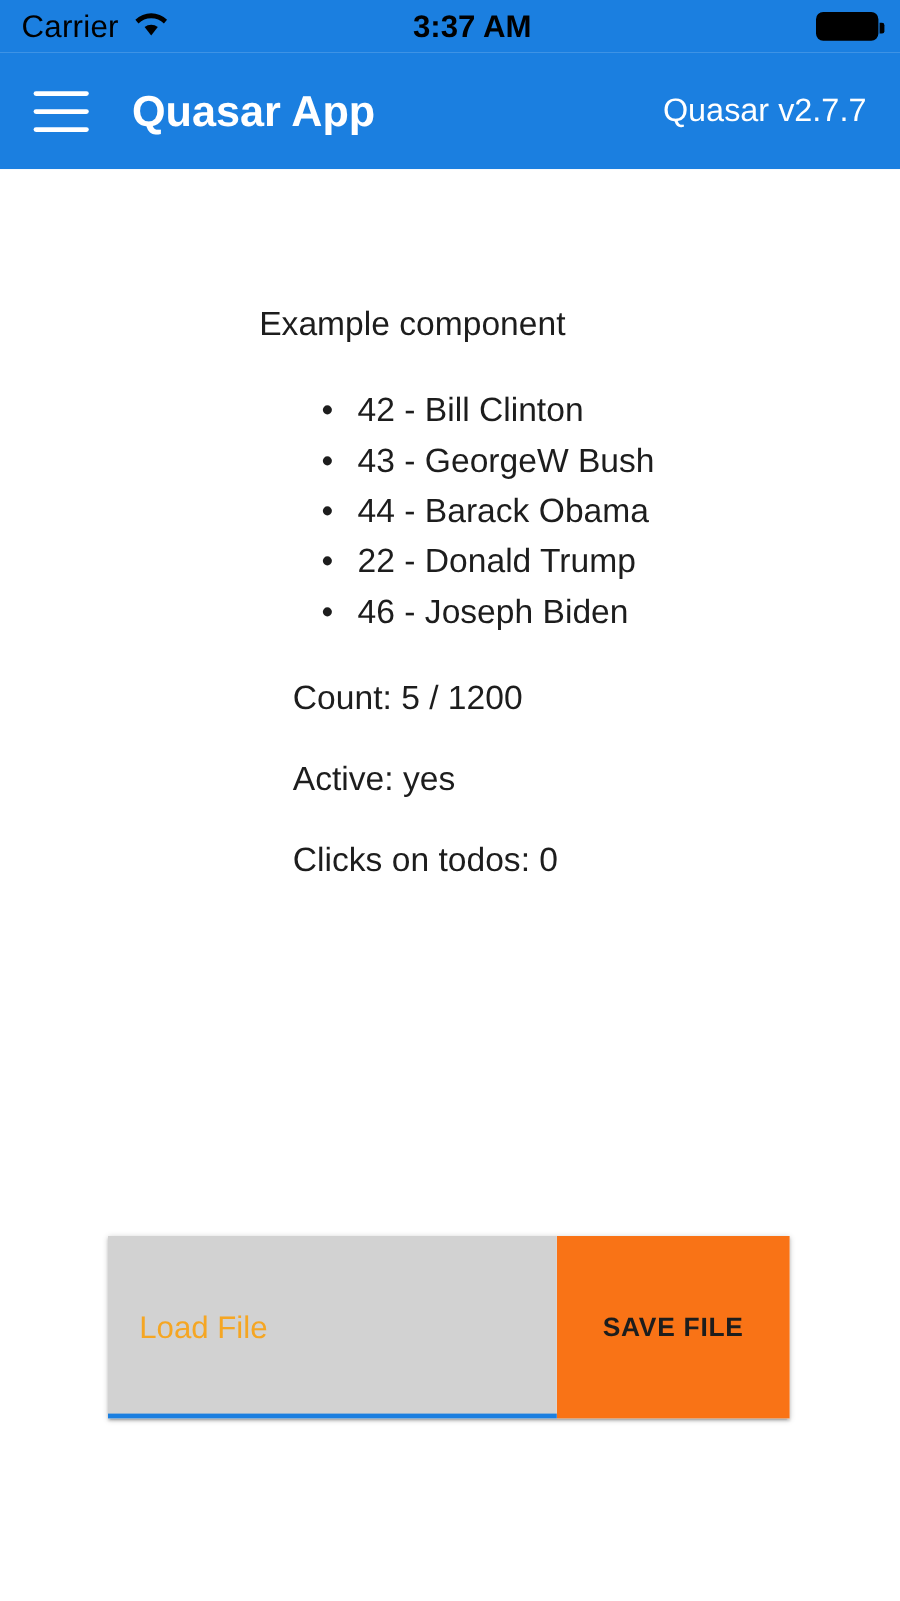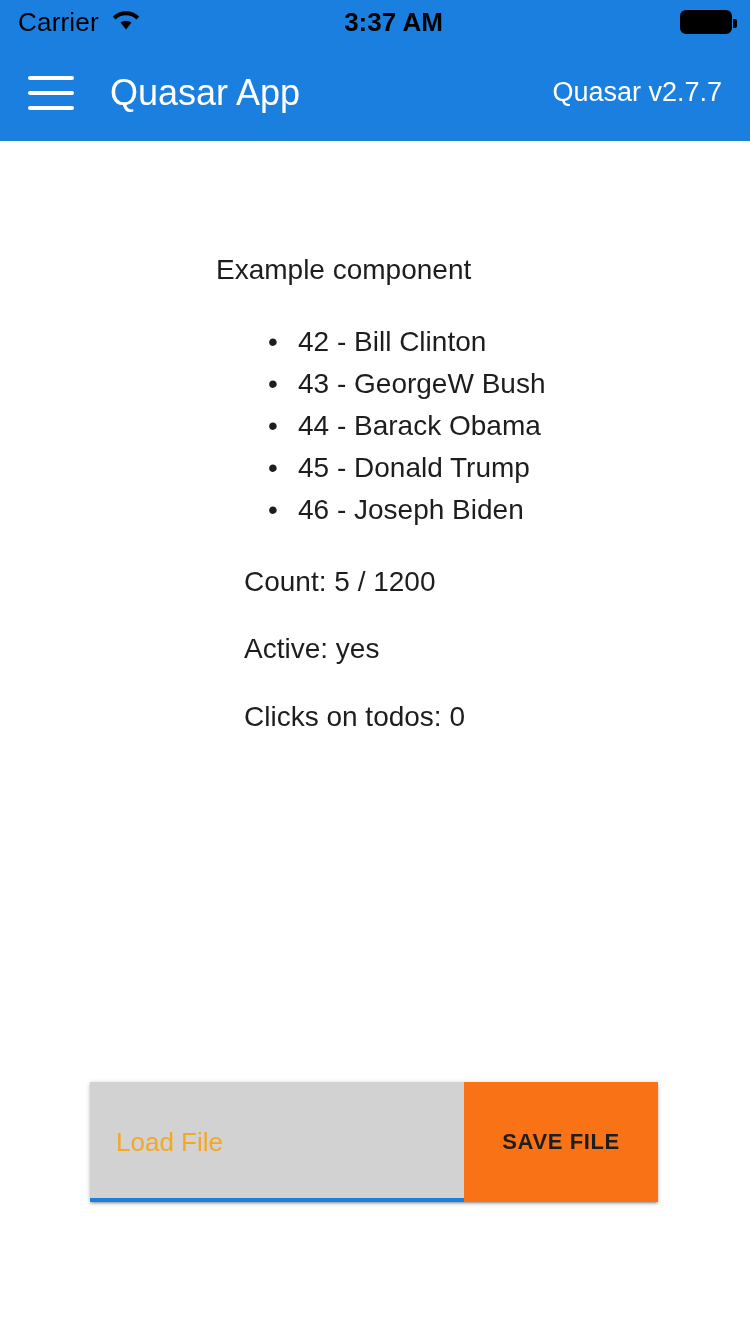--- a/index.html
+++ b/index.html
@@ -88,21 +88,21 @@
   }
   .menu-btn span {
     display: block;
     height: 4px;
     width: 100%;
     background: #fff;
     border-radius: 2px;
   }
   .toolbar-title {
     font-size: 36px;
-    font-weight: 400;
+    font-weight: 700;
     margin-left: 36px;
     color: #fff;
     text-align: right;
   }
   .toolbar-version {
     margin-left: auto;
     font-size: 27px;
     color: #ffffff;
   }
 
@@ -147,23 +147,23 @@
     font-size: 28px;
     line-height: 1.2;
     margin-top: 34px;
     margin-left: 28px;
   }
 
   
   .file-bar {
     position: absolute;
     left: 90px;
-    top: 941px;
+    top: 889px;
     width: 568px;
-    height: 120px;
+    height: 152px;
     display: flex;
     box-shadow: 0 1px 5px rgba(0,0,0,0.2), 0 2px 2px rgba(0,0,0,0.14), 0 3px 1px -2px rgba(0,0,0,0.12);
     background: #fff;
   }
   .load-file {
     flex: 0 0 374px;
     background: #d2d2d2;
     position: relative;
     display: flex;
     align-items: center;
@@ -228,21 +228,21 @@
 </div>
 
 <div class="page">
   <div class="content">
     <div class="example-title">Example component</div>
 
     <ul class="presidents">
       <li>42 - Bill Clinton</li>
       <li>43 - GeorgeW Bush</li>
       <li>44 - Barack Obama</li>
-      <li>45 - Donald Trump</li>
+      <li>22 - Donald Trump</li>
       <li>46 - Joseph Biden</li>
     </ul>
 
     <div class="stat-line">Count: 5 / 1200</div>
     <div class="stat-line">Active: yes</div>
     <div class="stat-line">Clicks on todos: 0</div>
   </div>
 
   <div class="file-bar">
     <div class="load-file">

